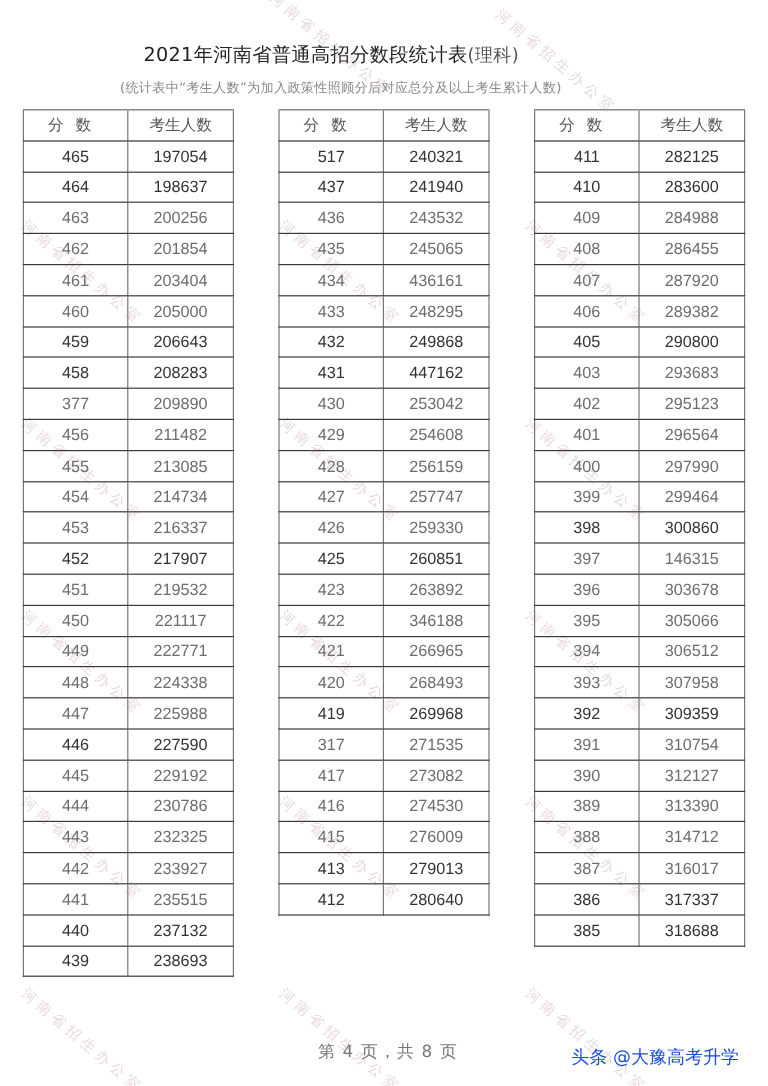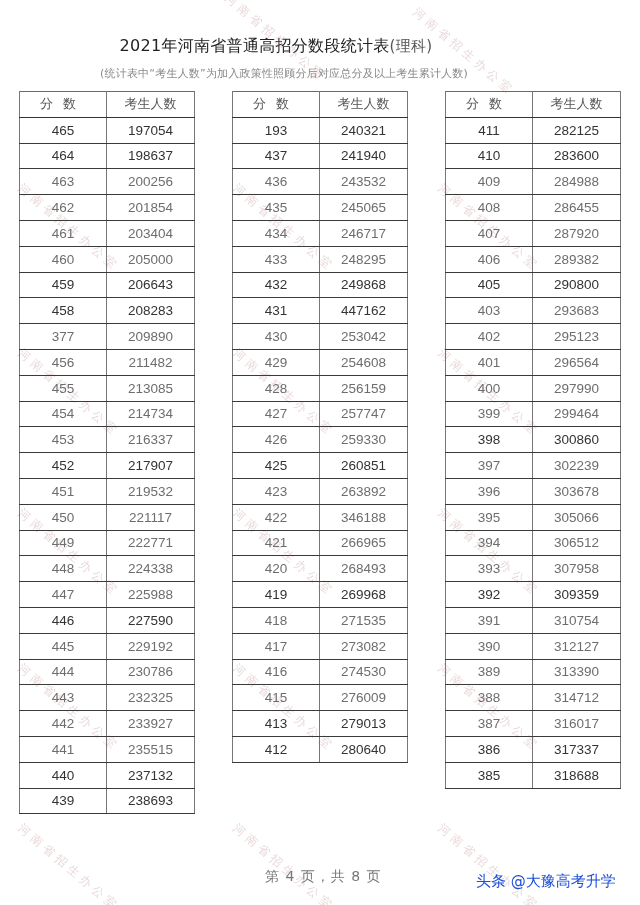--- a/index.html
+++ b/index.html
@@ -195,38 +195,38 @@
 
 <table class="tbl" id="tbl-2">
   <thead>
       <tr>
     <th class="h-score">分数</th>
     <th class="h-count">考生人数</th>
   </tr>
     </thead>
   <tbody>
       <tr>
-        <td class="score">193</td>
+        <td class="score">517</td>
         <td class="count">240321</td>
       </tr>
       <tr>
         <td class="score">437</td>
         <td class="count">241940</td>
       </tr>
       <tr class="light">
         <td class="score">436</td>
         <td class="count">243532</td>
       </tr>
       <tr class="light">
         <td class="score">435</td>
         <td class="count">245065</td>
       </tr>
       <tr class="light">
         <td class="score">434</td>
-        <td class="count">246717</td>
+        <td class="count">436161</td>
       </tr>
       <tr class="light">
         <td class="score">433</td>
         <td class="count">248295</td>
       </tr>
       <tr>
         <td class="score">432</td>
         <td class="count">249868</td>
       </tr>
       <tr>
@@ -271,21 +271,21 @@
       </tr>
       <tr class="light">
         <td class="score">420</td>
         <td class="count">268493</td>
       </tr>
       <tr>
         <td class="score">419</td>
         <td class="count">269968</td>
       </tr>
       <tr class="light">
-        <td class="score">418</td>
+        <td class="score">317</td>
         <td class="count">271535</td>
       </tr>
       <tr class="light">
         <td class="score">417</td>
         <td class="count">273082</td>
       </tr>
       <tr class="light">
         <td class="score">416</td>
         <td class="count">274530</td>
       </tr>
@@ -359,21 +359,21 @@
       <tr class="light">
         <td class="score">399</td>
         <td class="count">299464</td>
       </tr>
       <tr>
         <td class="score">398</td>
         <td class="count">300860</td>
       </tr>
       <tr class="light">
         <td class="score">397</td>
-        <td class="count">302239</td>
+        <td class="count">146315</td>
       </tr>
       <tr class="light">
         <td class="score">396</td>
         <td class="count">303678</td>
       </tr>
       <tr class="light">
         <td class="score">395</td>
         <td class="count">305066</td>
       </tr>
       <tr class="light">

